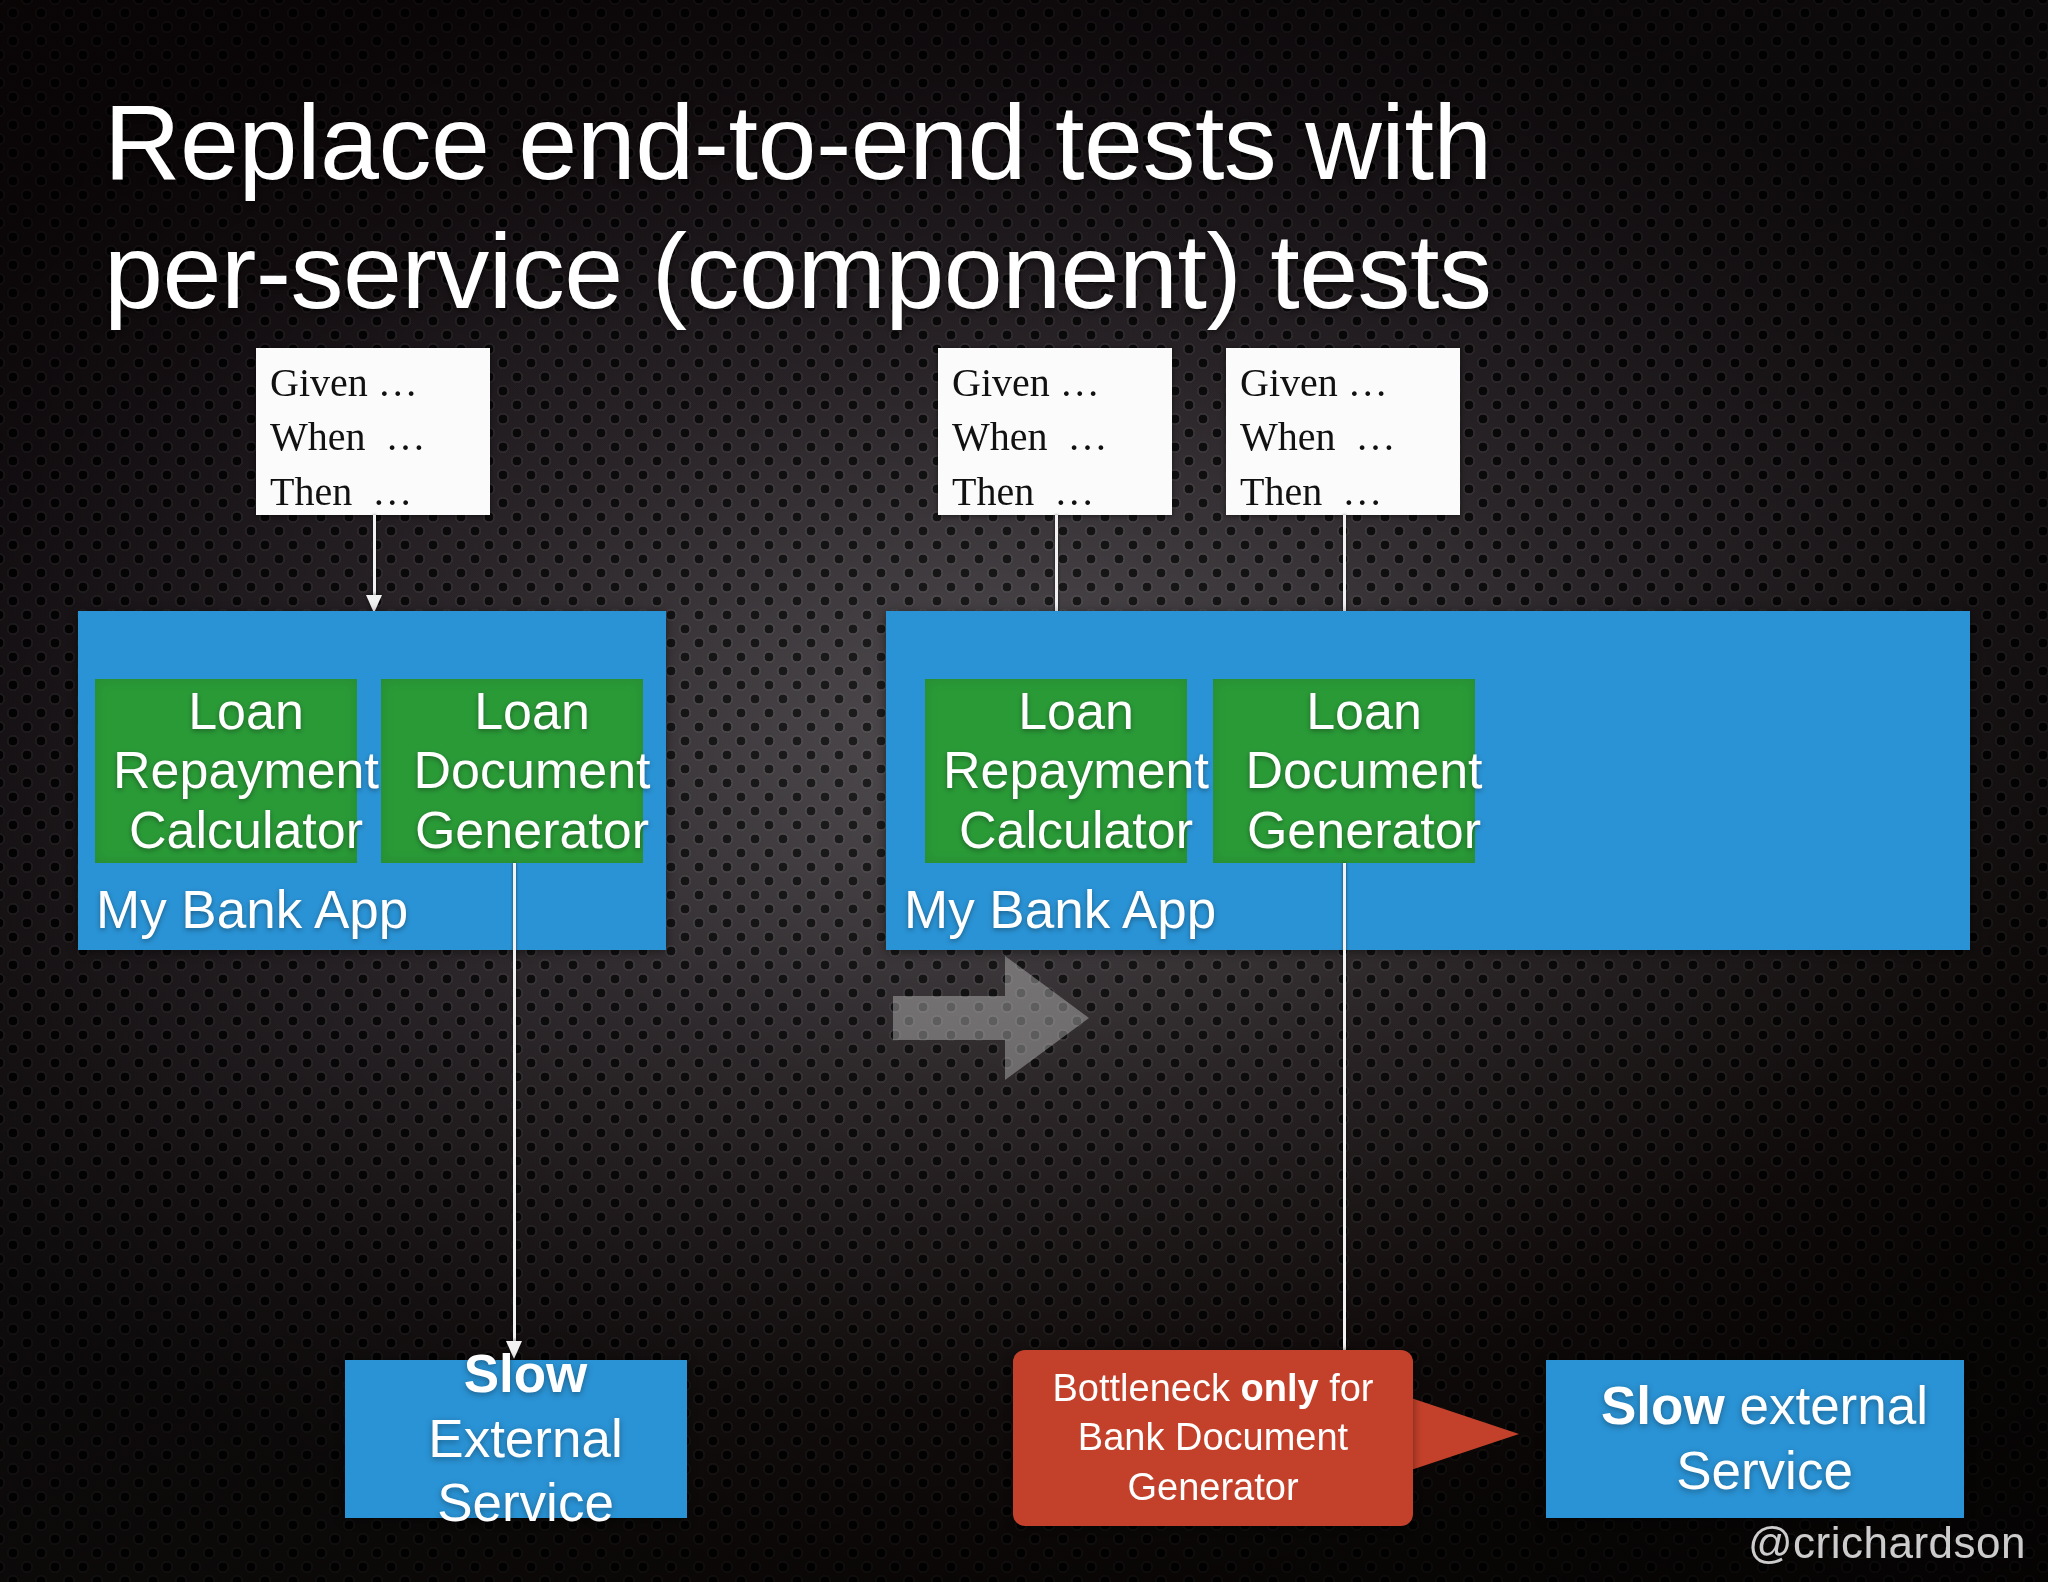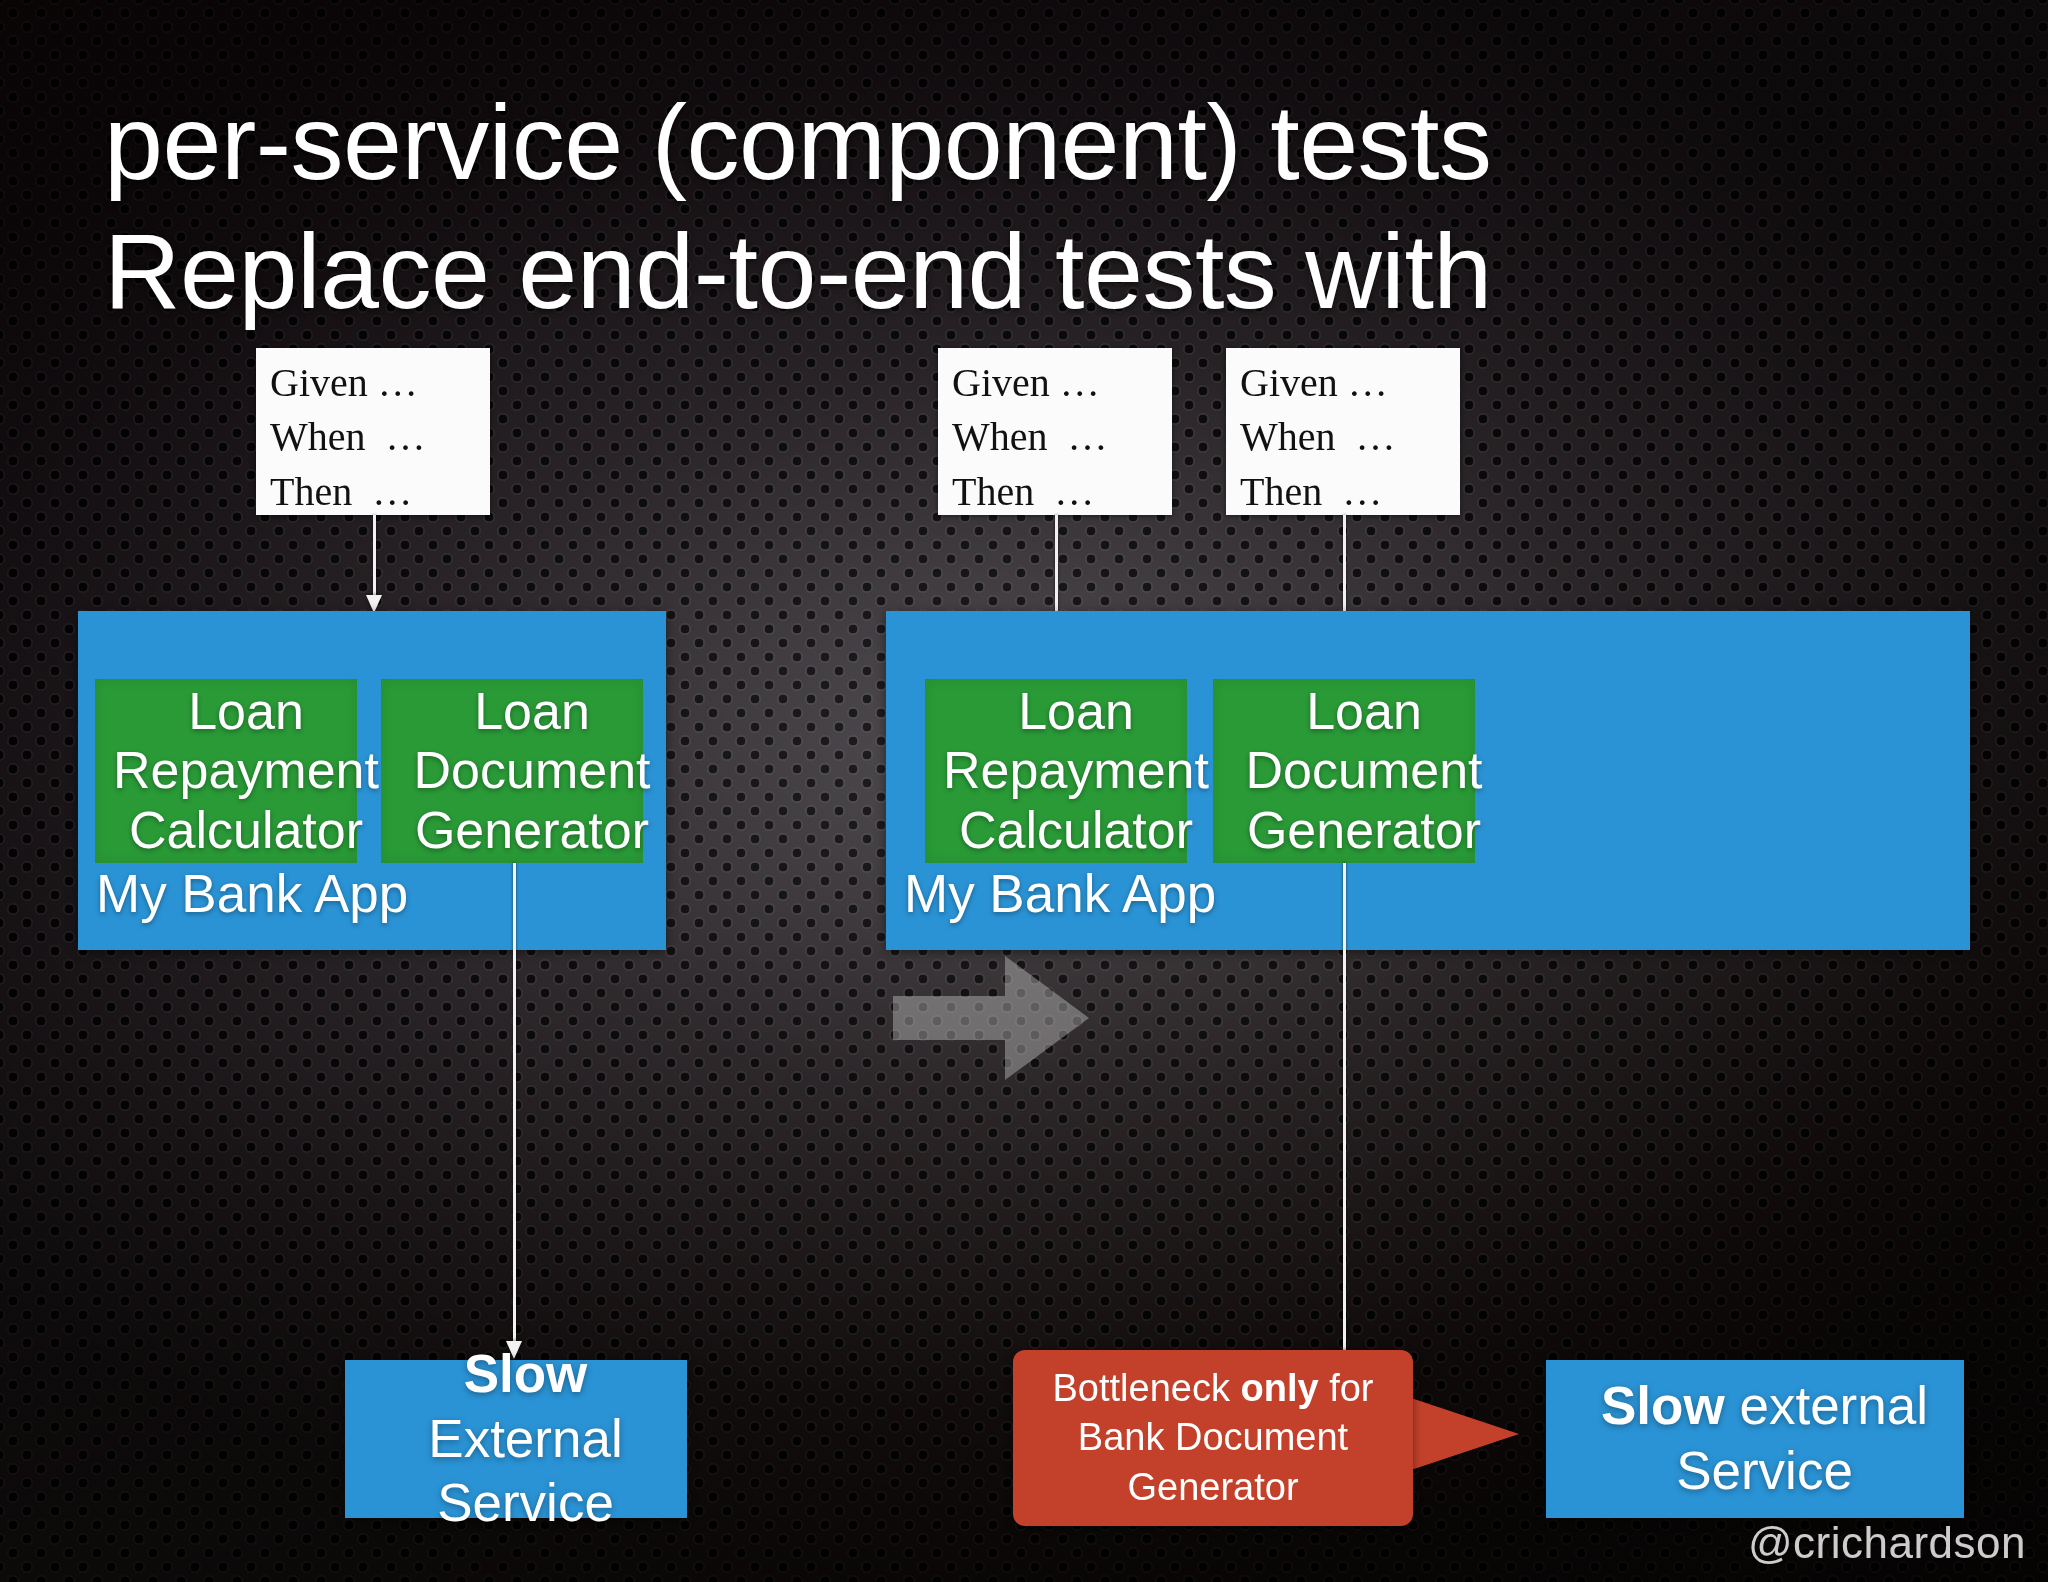--- a/index.html
+++ b/index.html
@@ -97,21 +97,21 @@
 
   
   .appbox {
     position: absolute;
     background: #2a93d5;
     box-shadow: 0 2px 10px rgba(0,0,0,0.45);
   }
   .appbox .applabel {
     position: absolute;
     left: 18px;
-    bottom: 26px;
+    bottom: 10px;
     color: #ffffff;
     font-size: 53px;
     font-weight: 300;
     text-shadow: 0 2px 5px rgba(0,0,0,0.35);
     white-space: nowrap;
     text-align: center;
   }
 
   
   .svcbox {
@@ -200,22 +200,22 @@
   }
 </style>
 </head>
 <body>
 
 <div id="slide">
   <div id="mesh"></div>
   <div id="meshShade"></div>
 
   <div class="title">
+    <span class="tline">Replace end-to-end tests with</span>
     <span class="tline">per-service (component) tests</span>
-    <span class="tline">Replace end-to-end tests with</span>
   </div>
 
   <div class="gherkin" style="left:256px; top:348px; width:234px; height:167px;">
     <span>Given …</span>
     <span>When  …</span>
     <span>Then  …</span>
   </div>
 
   <div class="gherkin" style="left:938px; top:348px; width:234px; height:167px;">
     <span>Given …</span>

